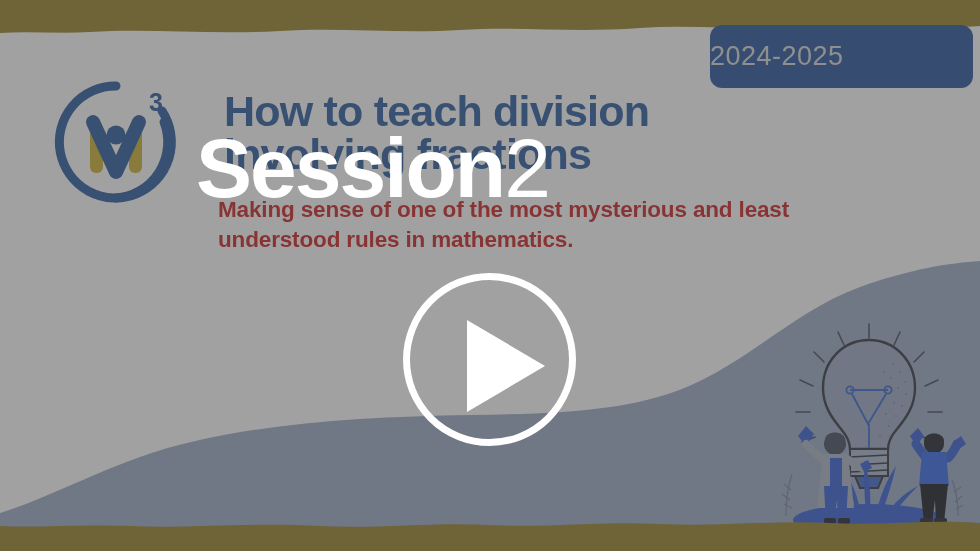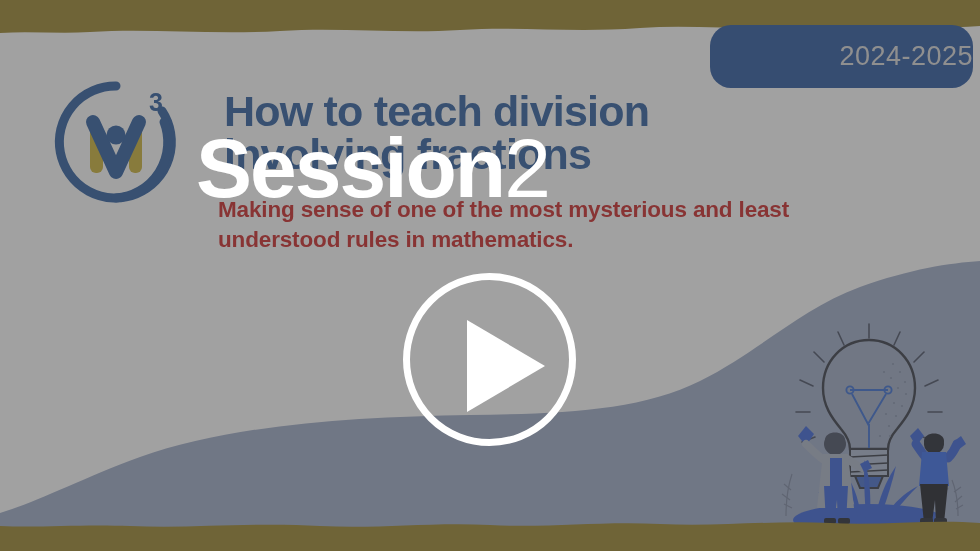--- a/index.html
+++ b/index.html
@@ -90,24 +90,24 @@
   }
 
   
   .year-badge {
     position: absolute;
     right: 7px;
     top: 25px;
     width: 263px;
     height: 63px;
     background: #1f4a8f;
-    border-radius: 21px;
+    border-radius: 12px;
     display: flex;
     align-items: center;
-    justify-content: flex-end;
+    justify-content: flex-start;
   }
   .year-badge span {
     font-size: 27px;
     letter-spacing: 0.5px;
     color: #c7c7c7;
     font-weight: normal;
   }
 
   
   .illo {

